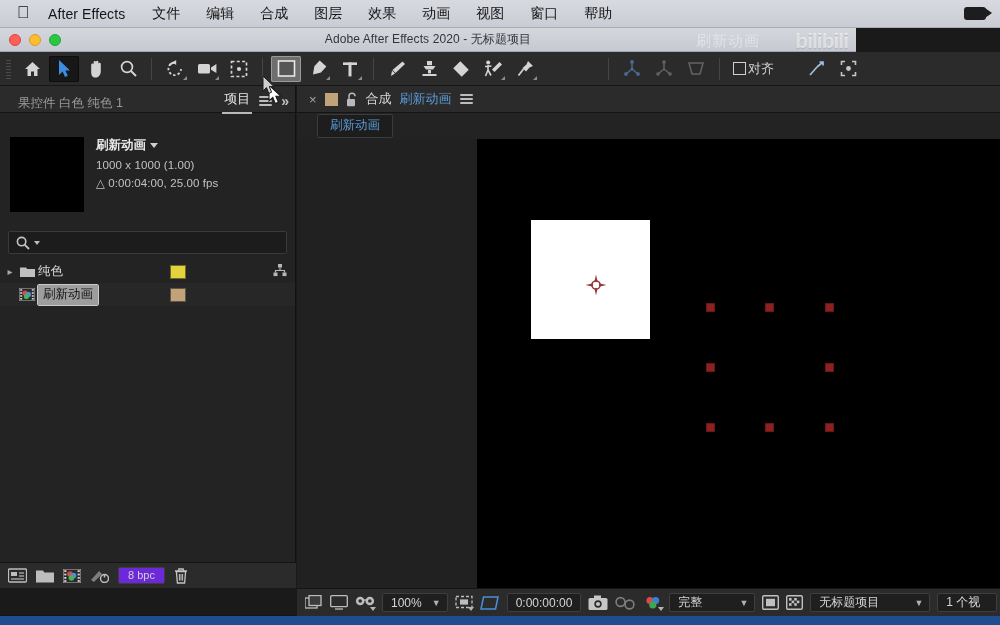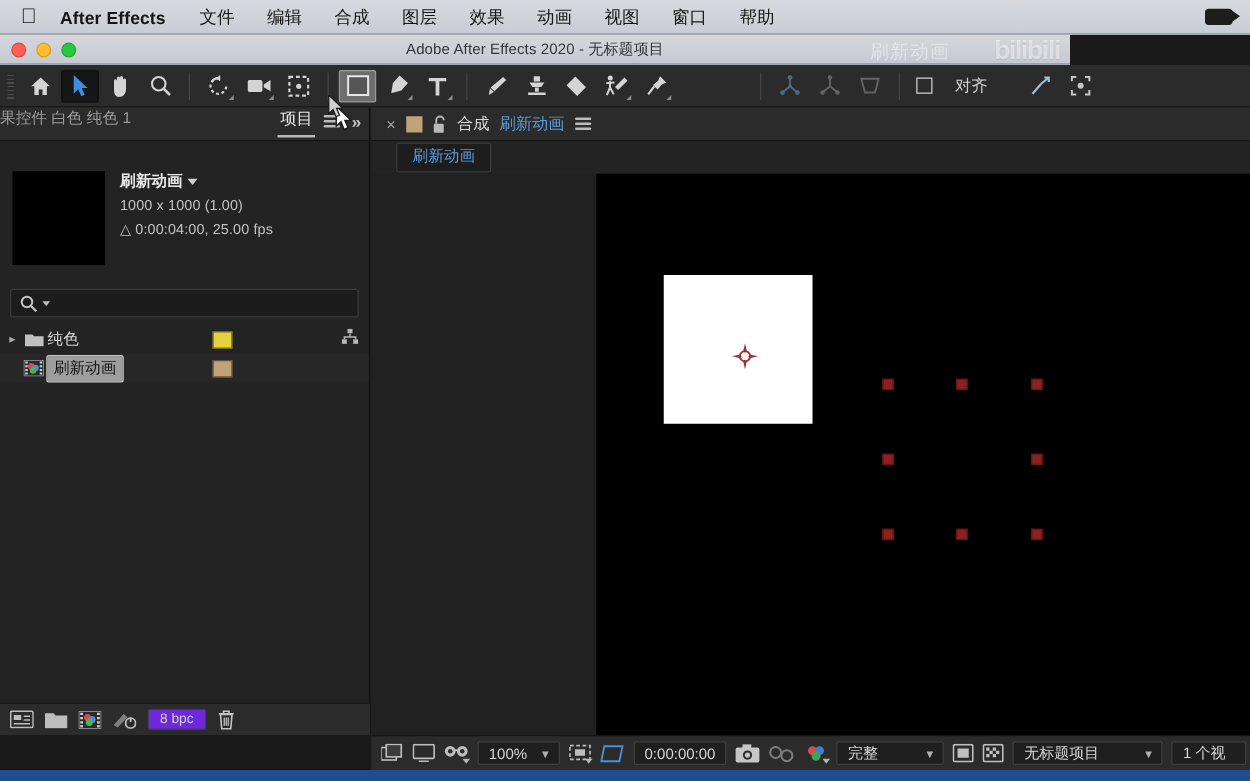--- a/index.html
+++ b/index.html
@@ -18,21 +18,21 @@
     background: linear-gradient(#d8dae0, #c9ccd4);
     display: flex; align-items: center; gap: 0;
     padding: 0 10px;
     border-bottom: 1px solid #a9adb5;
   }
   .apple-logo {
     width: 26px; display: flex; align-items: center; justify-content: center;
     font-size: 17px; color: #111; line-height: 1; padding-bottom: 2px;
   }
   .menu-app-name {
-    font-weight: bold; font-size: 14px; color: #151515;
+    font-weight: normal; font-size: 14px; color: #151515;
     padding: 0 14px 0 12px; letter-spacing: .1px;
   }
   .menu-item {
     font-size: 14px; color: #151515; padding: 0 13px; white-space: nowrap;
   }
   .menubar-right {
     margin-left: auto; display: flex; align-items: center; gap: 12px; padding-right: 4px;
   }
   .rec-cam {
     width: 22px; height: 13px; background: #1d1d1f; border-radius: 3px; position: relative;
@@ -91,39 +91,39 @@
   .tool svg { display: block; }
   .tool.active { background: #171717; box-shadow: inset 0 0 0 1px #0d0d0d; }
   .tool.hot { background: #6e6e6e; box-shadow: inset 0 0 0 1px #9a9a9a; }
   .tool .corner {
     position: absolute; right: 3px; bottom: 2px;
     width: 0; height: 0; border-left: 4px solid transparent; border-bottom: 4px solid #8d8d8d;
   }
   .tb-sep { width: 1px; height: 22px; background: #454545; margin: 0 7px; }
   .tb-spacer { width: 60px; }
   .align-box {
-    display: flex; align-items: center; gap: 18px; padding: 0 4px; margin-left: 2px;
+    display: flex; align-items: center; gap: 2px; padding: 0 4px; margin-left: 2px;
   }
   .align-sq { width: 13px; height: 13px; border: 1.6px solid #cfcfcf; }
   .align-label { font-size: 13px; color: #d2d2d2; }
 
   
   .panel-left {
     position: absolute; left: 0; top: 86px; width: 296px; height: 502px;
     background: #232323; border-right: 1px solid #121212;
   }
   .panel-right {
     position: absolute; left: 297px; top: 86px; width: 703px; height: 502px;
     background: #232323;
   }
 
   
   .tabstrip {
-    height: 27px; background: #2b2b2b; display: flex; align-items: flex-start;
-    border-bottom: 1px solid #141414; position: relative;
+    height: 27px; background: #2b2b2b; display: flex; align-items: flex-end;
+    border-bottom: 1px solid #141414; position: relative; padding-left: 18px;
   }
   .tab-inactive {
     font-size: 12.5px; color: #9b9b9b; padding: 0 6px 0 0; white-space: nowrap;
     overflow: hidden;
   }
   .tab-active-wrap {
     margin-left: auto; display: flex; align-items: center; gap: 9px; padding-right: 8px;
   }
   .tab-active {
     font-size: 13px; color: #e6e6e6; position: relative; padding-bottom: 4px;

